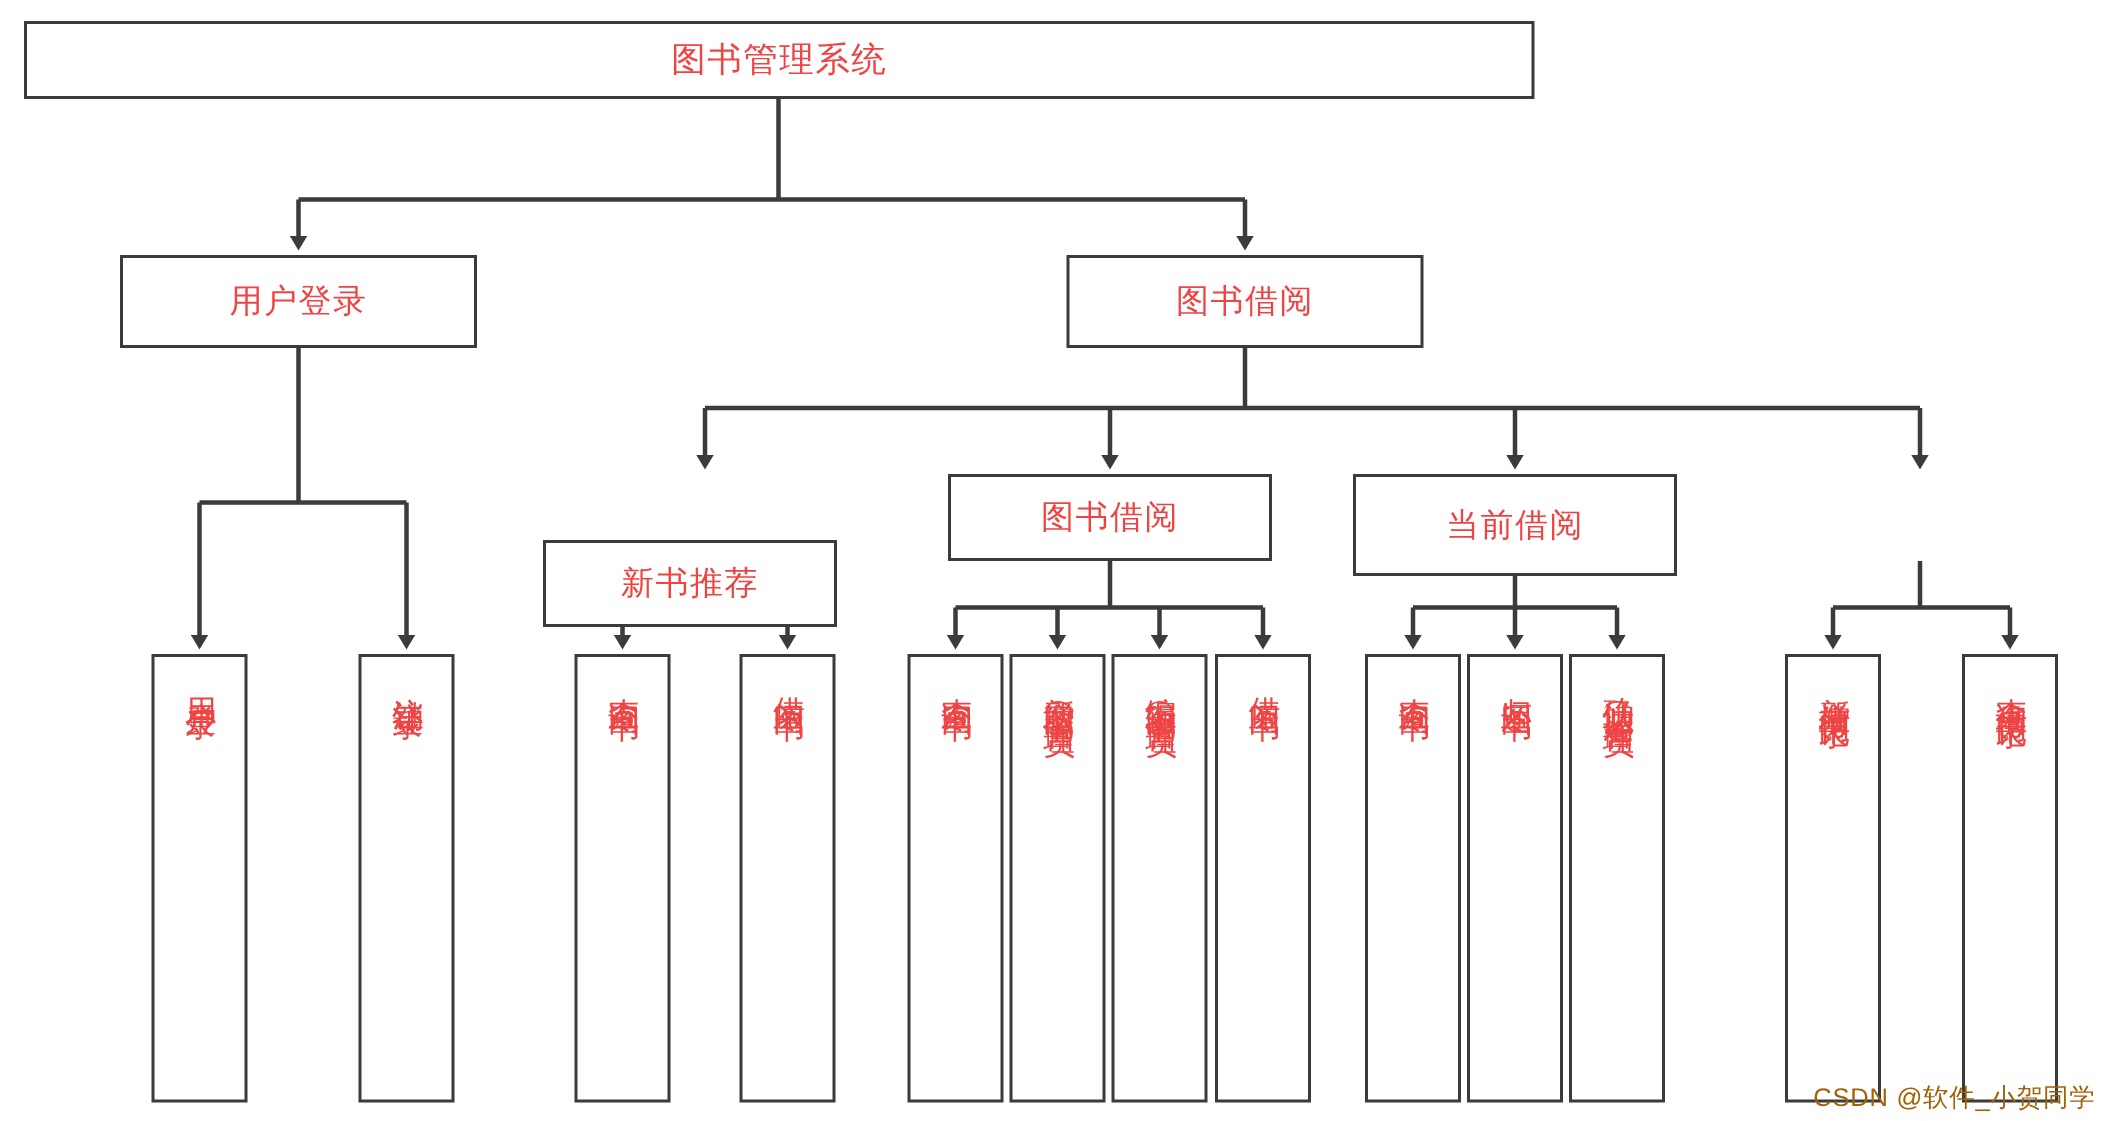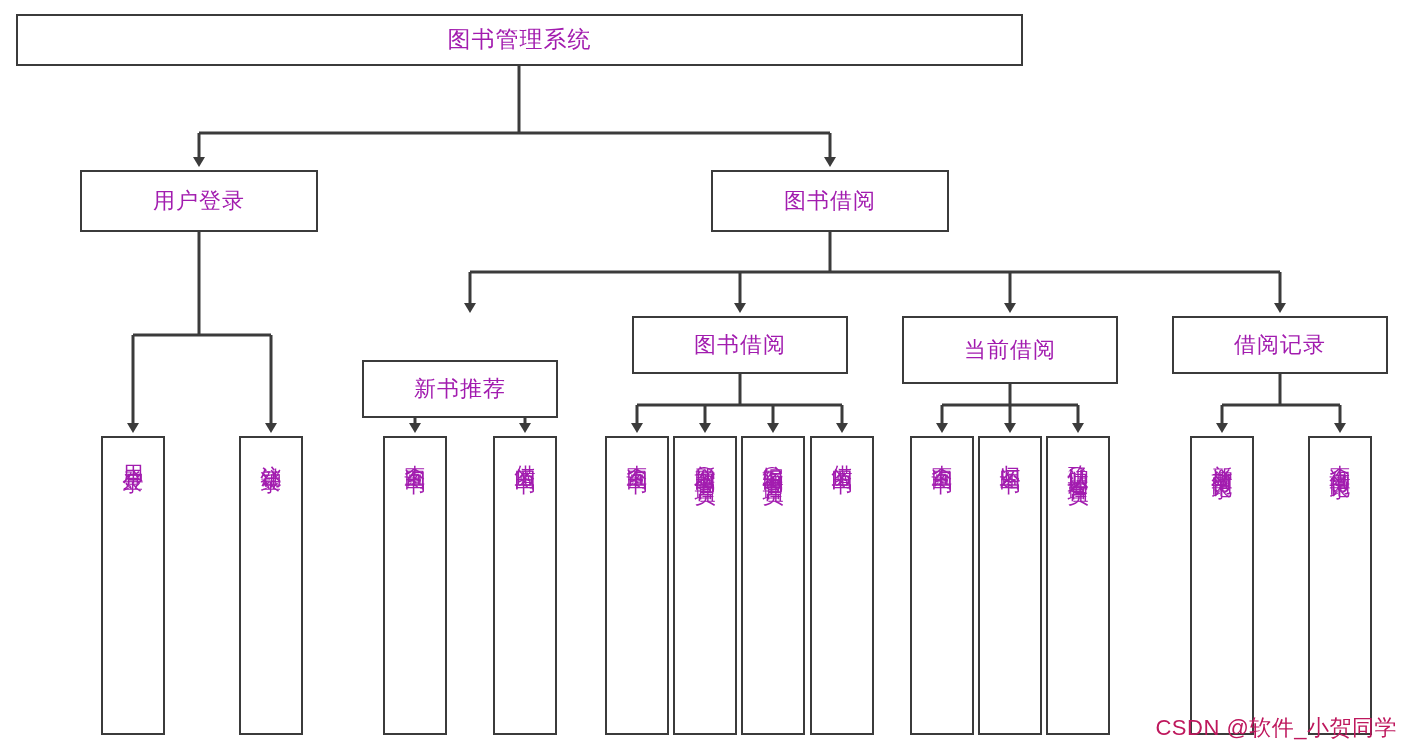--- a/index.html
+++ b/index.html
@@ -26,21 +26,21 @@
     pointer-events: none;
   }
   .node {
     position: absolute;
     box-sizing: border-box;
     background: #ffffff;
     border: 2px solid #3b3b3b;
     display: flex;
     align-items: center;
     justify-content: center;
-    color: #a21caf;
+    color: #ef4444;
   }
   .node.horiz {
     font-size: 22px;
     letter-spacing: 1px;
     line-height: 1.2;
   }
   .node.root {
     font-size: 23px;
   }
   .node.leaf {
@@ -54,22 +54,22 @@
     text-orientation: upright;
     letter-spacing: 3px;
     line-height: 1.05;
     white-space: nowrap;
     text-align: left;
   }
   .watermark {
     position: absolute;
     right: 8px;
     bottom: 4px;
-    font-size: 22px;
-    color: #be185d;
+    font-size: 17px;
+    color: #a16207;
     letter-spacing: 0.5px;
     white-space: nowrap;
     user-select: none;
   }
 </style>
 </head>
 <body>
 
 <div id="canvas">
 
@@ -136,23 +136,20 @@
 
   <div class="node horiz" style="left:362px; top:316px; width:196px; height:58px;margin-top:44px;">
     <span>新书推荐</span>
   </div>
   <div class="node horiz" style="left:632px; top:316px; width:216px; height:58px;">
     <span>图书借阅</span>
   </div>
   <div class="node horiz" style="left:902px; top:316px; width:216px; height:68px;">
     <span>当前借阅</span>
   </div>
-  <div class="node horiz" style="left:1172px; top:316px; width:216px; height:58px;">
-    <span>借阅记录</span>
-  </div>
 
   <div class="node leaf" style="left:101px; top:436px; width:64px; height:299px;">
     <span class="leaf-text">用户登录</span>
   </div>
   <div class="node leaf" style="left:239px; top:436px; width:64px; height:299px;">
     <span class="leaf-text">注销登录</span>
   </div>
 
   <div class="node leaf" style="left:383px; top:436px; width:64px; height:299px;">
     <span class="leaf-text">查询图书</span>

